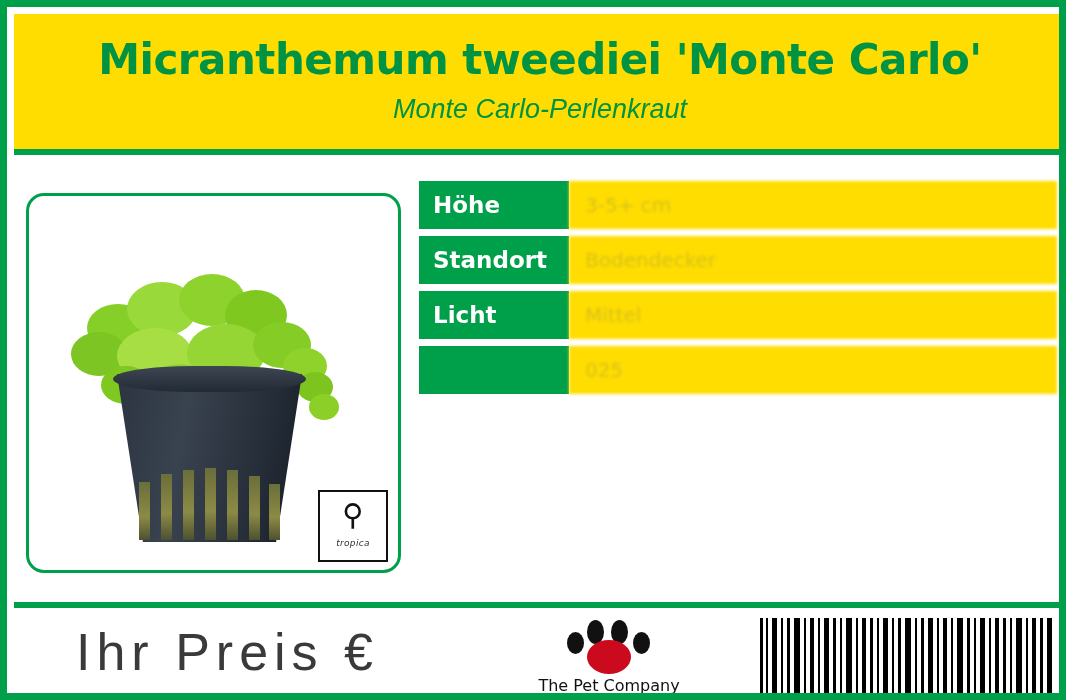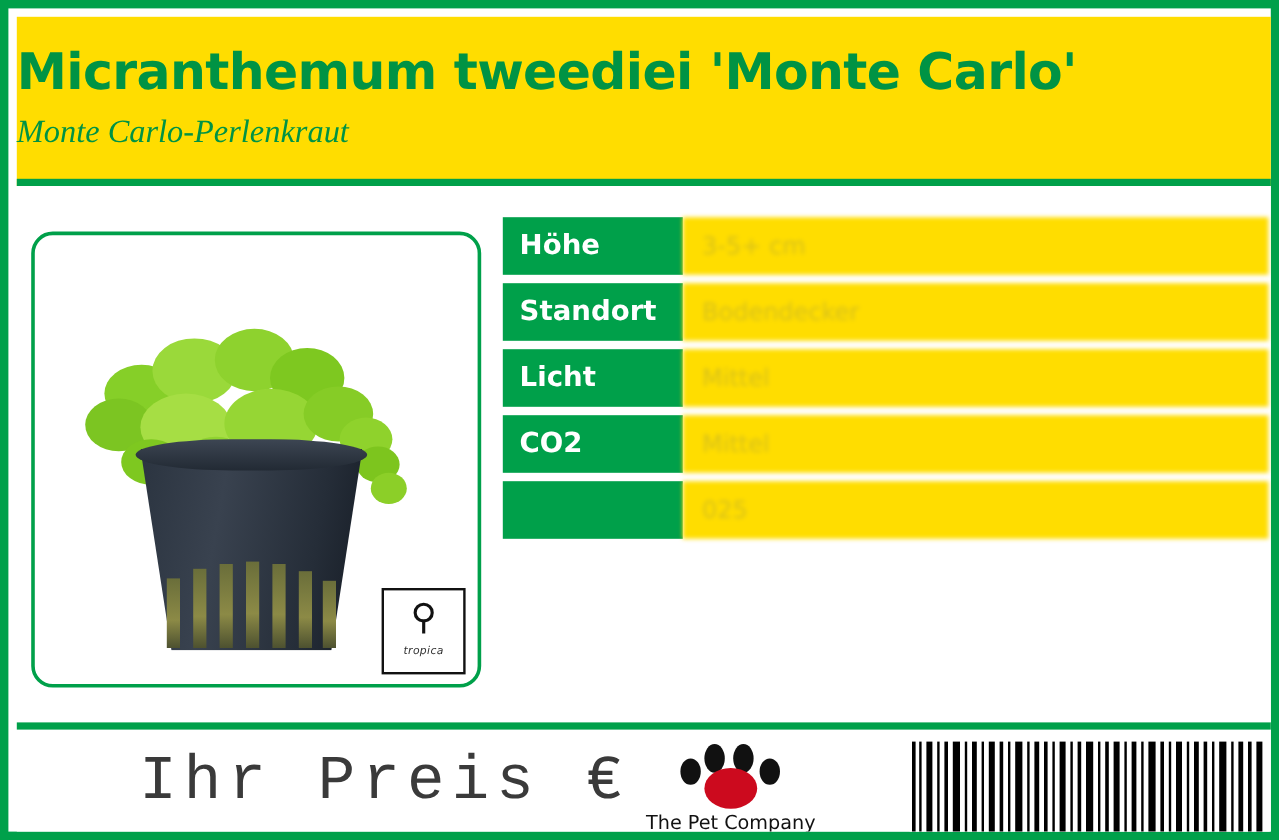--- a/index.html
+++ b/index.html
@@ -23,39 +23,39 @@
   
   .header {
     position: absolute;
     left: 7px;
     top: 7px;
     width: 1052px;
     height: 141px;
     background: #ffdd00;
     border-bottom: 6px solid #00a04a;
     box-sizing: border-box;
-    text-align: left;
+    text-align: center;
   }
   .title {
     margin: 0;
     padding-top: 24px;
     font-size: 42px;
     font-weight: bold;
     color: #009344;
     letter-spacing: -0.5px;
     line-height: 1.05;
     font-family: "DejaVu Sans", sans-serif;
   }
   .subtitle {
     margin: 0;
     padding-top: 12px;
     font-size: 27px;
     font-style: italic;
     color: #009344;
-    font-family: Liberation Serif, serif;
+    font-family: Liberation Sans, sans-serif;
   }
 
   
   .middle {
     position: absolute;
     left: 7px;
     top: 148px;
     width: 1052px;
     height: 447px;
     background: #ffffff;
@@ -192,22 +192,21 @@
     border-top: 6px solid #00a04a;
     box-sizing: border-box;
   }
   .price-text {
     position: absolute;
     left: 62px;
     top: 14px;
     font-size: 52px;
     color: #3a3a3a;
     letter-spacing: 6px;
-    font-family: Liberation Mono, monospace;
-    margin-left: 40px;
+    font-family: Liberation Sans, sans-serif;
   }
   .brand {
     position: absolute;
     left: 505px;
     top: 12px;
     width: 180px;
     text-align: center;
   }
   .paw {
     position: relative;
@@ -313,24 +312,20 @@
       <div class="spec-row">
         <div class="spec-key">Standort</div>
         <div class="spec-val">Bodendecker</div>
       </div>
 
       <div class="spec-row">
         <div class="spec-key">Licht</div>
         <div class="spec-val">Mittel</div>
       </div>
 
-      <div class="spec-row">
-        <div class="spec-key">CO2</div>
-        <div class="spec-val">Mittel</div>
-      </div>
 
       <div class="spec-row">
         <div class="spec-key"></div>
         <div class="spec-val">025</div>
       </div>
 
     </div>
   </div>
 
   <div class="footer">

